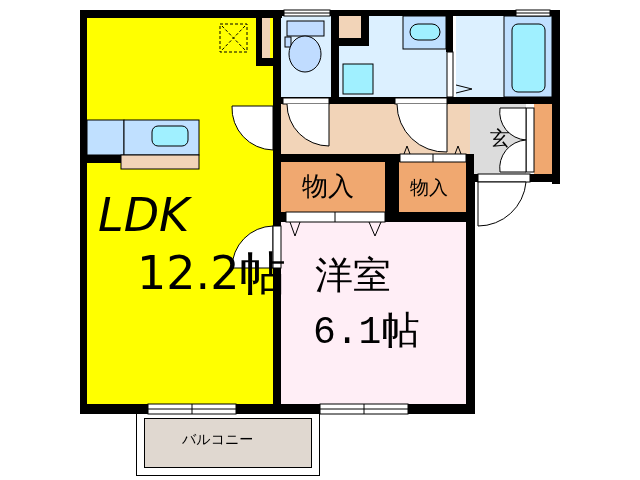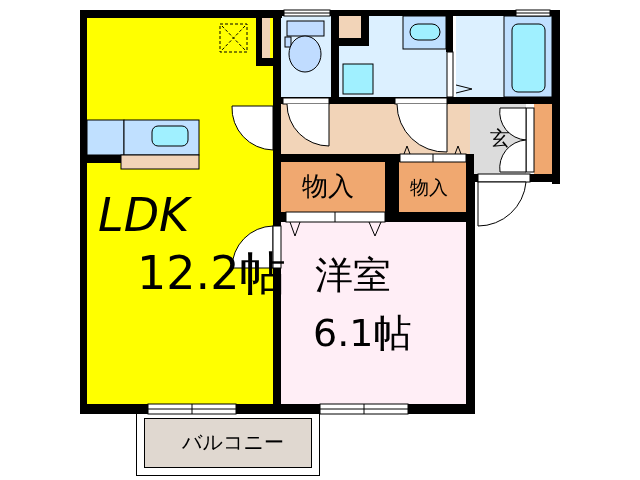--- a/index.html
+++ b/index.html
@@ -149,17 +149,17 @@
   <g stroke="#000" fill="#fff">
     <rect x="320" y="404" width="88" height="10"></rect>
     <line x1="320" y1="409" x2="408" y2="409"></line>
     <line x1="364" y1="404" x2="364" y2="414"></line>
   </g>
 </svg>
 
 <div class="lbl" style="left:98px;top:192px;font-size:46px;font-style:italic;">LDK</div>
 <div class="lbl" style="left:98px;top:250px;font-size:46px;margin-left:39px;">12.2帖</div>
 <div class="lbl" style="left:315px;top:256px;font-size:38px;">洋室</div>
-<div class="lbl" style="left:313px;top:314px;font-size:38px;">6.1帖</div>
+<div class="lbl" style="left:313px;top:314px;font-size:38px;font-family:Liberation Mono, monospace;">6.1帖</div>
 <div class="lbl" style="left:302px;top:173px;font-size:26px;">物入</div>
 <div class="lbl" style="left:410px;top:178px;font-size:19px;">物入</div>
 <div class="lbl" style="left:490px;top:128px;font-size:20px;">玄</div>
-<div class="lbl" style="left:182px;top:432px;font-size:20px;">バルコニー</div>
+<div class="lbl" style="left:182px;top:432px;font-size:14px;">バルコニー</div>
 
 </body></html>

